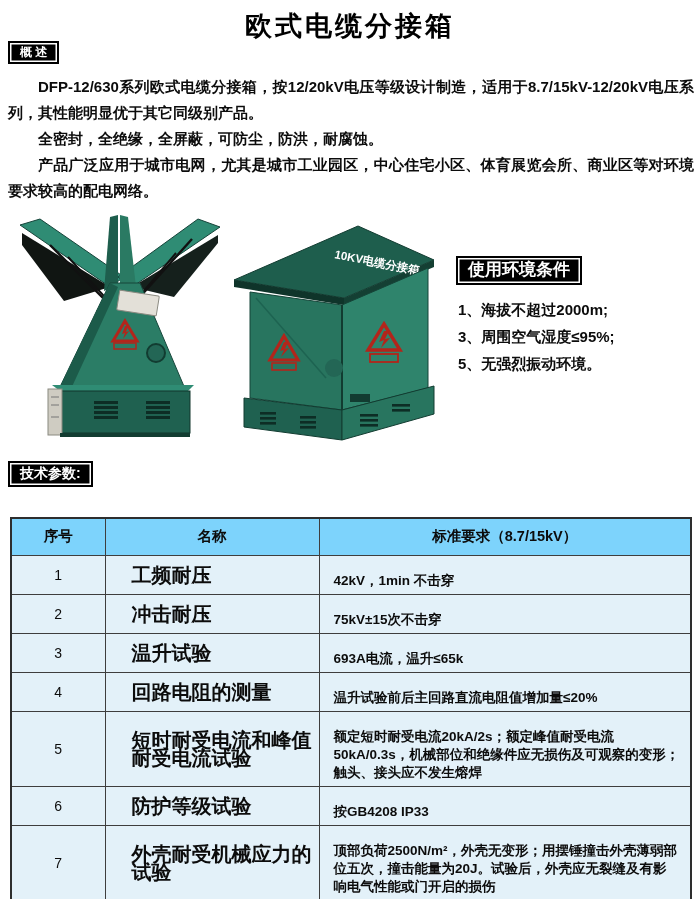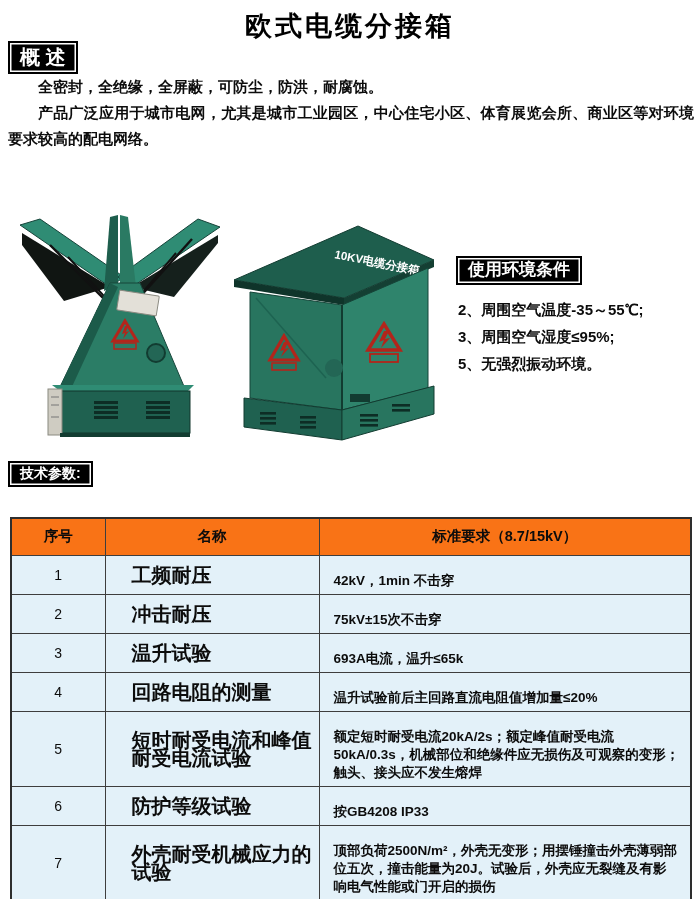--- a/index.html
+++ b/index.html
@@ -25,21 +25,21 @@
   .badge {
     display: inline-block;
     background: #000;
     color: #fff;
     font-weight: bold;
     border: 2px solid #000;
     box-shadow: inset 0 0 0 1.5px #fff;
     padding: 2px 10px 3px 10px;
     line-height: 1.2;
   }
-  .overview-badge { position: absolute; left: 8px; top: 41px; font-size: 20px; }
+  .overview-badge { position: absolute; left: 8px; top: 41px; font-size: 12px; }
   .env-badge   { font-size: 17px; }
   .tech-badge  { position: absolute; left: 8px; top: 461px; font-size: 14px; }
 
   .overview-text {
     position: absolute;
     left: 8px; top: 74px;
     width: 686px;
     font-size: 15px;
     line-height: 26px;
     font-weight: bold;
@@ -70,21 +70,21 @@
     table-layout: fixed;
     border: 2px solid #2e2e2e;
   }
   .tech-table th, .tech-table td {
     border: 1.6px solid #3e3e3e;
     font-weight: bold;
     color: #0c0c0c;
     vertical-align: middle;
   }
   .tech-table thead th {
-    background: #f97316;
+    background: #7dd3fc;
     height: 37px;
     font-size: 14.5px;
     text-align: center;
   }
   .tech-table td { background: #e3f1f9; }
   col.c-no   { width: 94px; }
   col.c-name { width: 214px; }
   col.c-req  { width: 372px; }
   td.cell-no   { text-align: center; font-weight: normal; font-size: 14px; }
   td.cell-name { padding: 3px 6px 3px 26px; font-size: 20px; line-height: 18px; }
@@ -101,20 +101,21 @@
 </head>
 <body>
 
 <div class="page">
 
   <h1 class="page-title">欧式电缆分接箱</h1>
 
   <div class="badge overview-badge">概 述</div>
 
   <div class="overview-text">
+    <p>DFP-12/630系列欧式电缆分接箱，按12/20kV电压等级设计制造，适用于8.7/15kV-12/20kV电压系列，其性能明显优于其它同级别产品。</p>
     <p>全密封，全绝缘，全屏蔽，可防尘，防洪，耐腐蚀。</p>
     <p>产品广泛应用于城市电网，尤其是城市工业园区，中心住宅小区、体育展览会所、商业区等对环境要求较高的配电网络。</p>
   </div>
 
   <div class="figure figure-left">
     <svg width="226" height="242" viewBox="0 0 226 242">
 
       <g>
         <polygon points="14,22 34,16 118,74 104,84" fill="#2f8c74" stroke="#16443a" stroke-width="1"></polygon>
         <polygon points="16,30 104,84 58,98 16,42" fill="#101512"></polygon>
@@ -213,21 +214,21 @@
             <rect x="166" y="191" width="18" height="2.6"></rect>
         </g>
         <rect x="124" y="176" width="20" height="8" fill="#123c31"></rect>
       </g>
     </svg>
   </div>
 
   <div class="env-block">
     <div class="badge env-badge">使用环境条件</div>
     <ul class="env-list">
-      <li>2、周围空气温度-35～55℃;</li>
+      <li>1、海拔不超过2000m;</li>
       <li>3、周围空气湿度≤95%;</li>
       <li>5、无强烈振动环境。</li>
     </ul>
   </div>
 
   <div class="badge tech-badge">技术参数:</div>
 
   <table class="tech-table">
     <colgroup>
         <col class="c-no">

